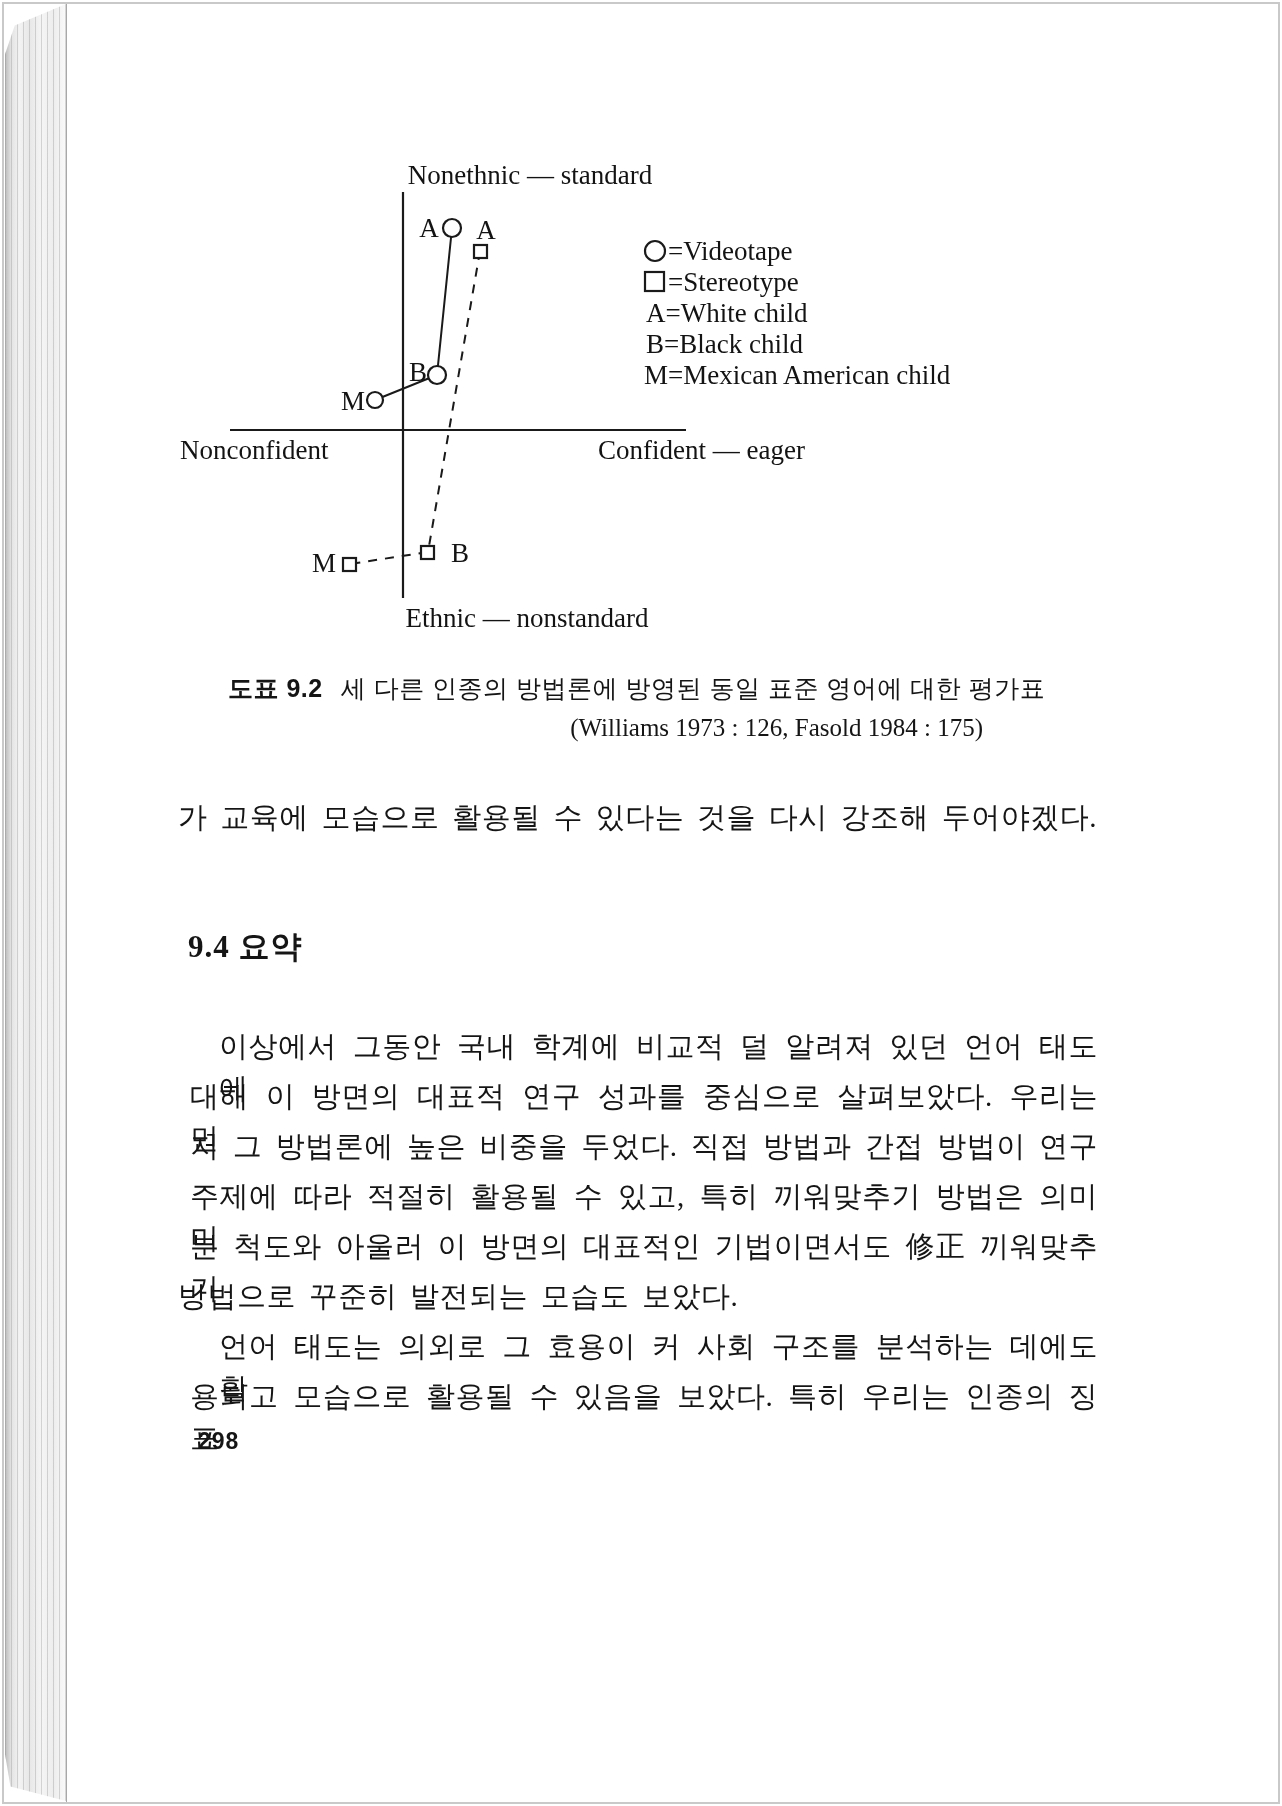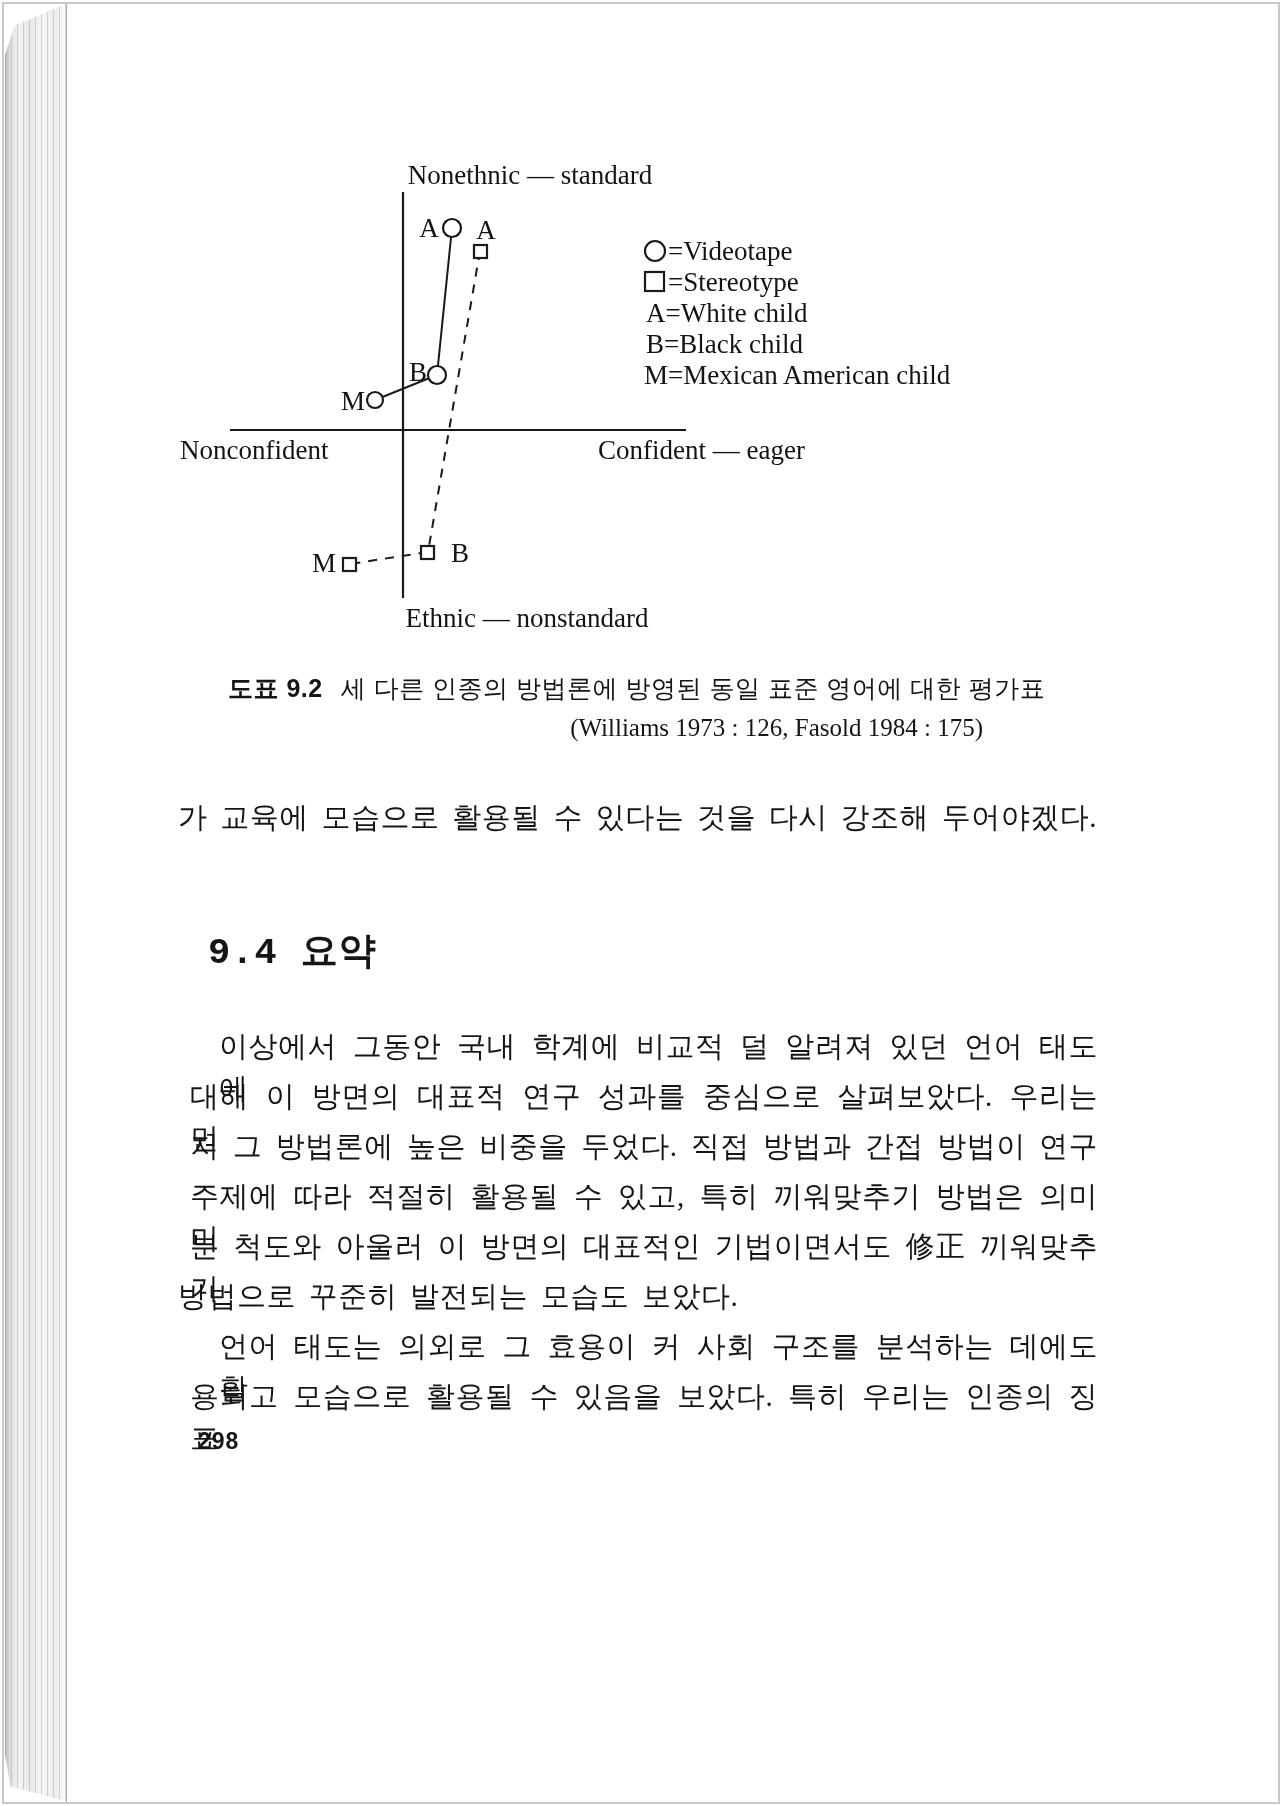--- a/index.html
+++ b/index.html
@@ -33,21 +33,21 @@
   
   .caption1 { left:180px; top:672px; width:900px; font-family:"Liberation Sans","DejaVu Sans",sans-serif; font-size:25px; letter-spacing:0.5px; }
   .caption1 .cap-label { font-weight:bold; margin-right:18px;margin-left:48px; }
   .caption2 { left:283px; top:714px; width:700px; font-size:25px;text-align:right; }
 
   
   .bodyline { left:178px; width:908px; font-size:29px; line-height:42px; word-spacing:5px; letter-spacing:0.5px; white-space:nowrap; }
   .jline { white-space:normal; text-align:justify; text-align-last:justify;margin-left:12px; }
   .indent { padding-left:29px; box-sizing:border-box; }
   .lead { top:796px; }
-  .heading { left:208px; top:926px; font-family:Liberation Mono, monospace; font-size:37px; font-weight:bold; letter-spacing:1px; }
+  .heading { left:188px; top:926px; font-family:Liberation Serif, serif; font-size:31px; font-weight:bold; letter-spacing:1px; }
   .l0 { top:1025px; } .l1 { top:1075px; } .l2 { top:1125px; } .l3 { top:1175px; }
   .l4 { top:1225px; } .l5 { top:1275px; }
   .m0 { top:1325px; } .m1 { top:1375px; }
 
   .pagenum { left:198px; top:1428px; font-family:"Liberation Sans","DejaVu Sans",sans-serif; font-size:23px; font-weight:bold; letter-spacing:1px; }
 </style>
 </head>
 <body>
 
 <div class="scan">

